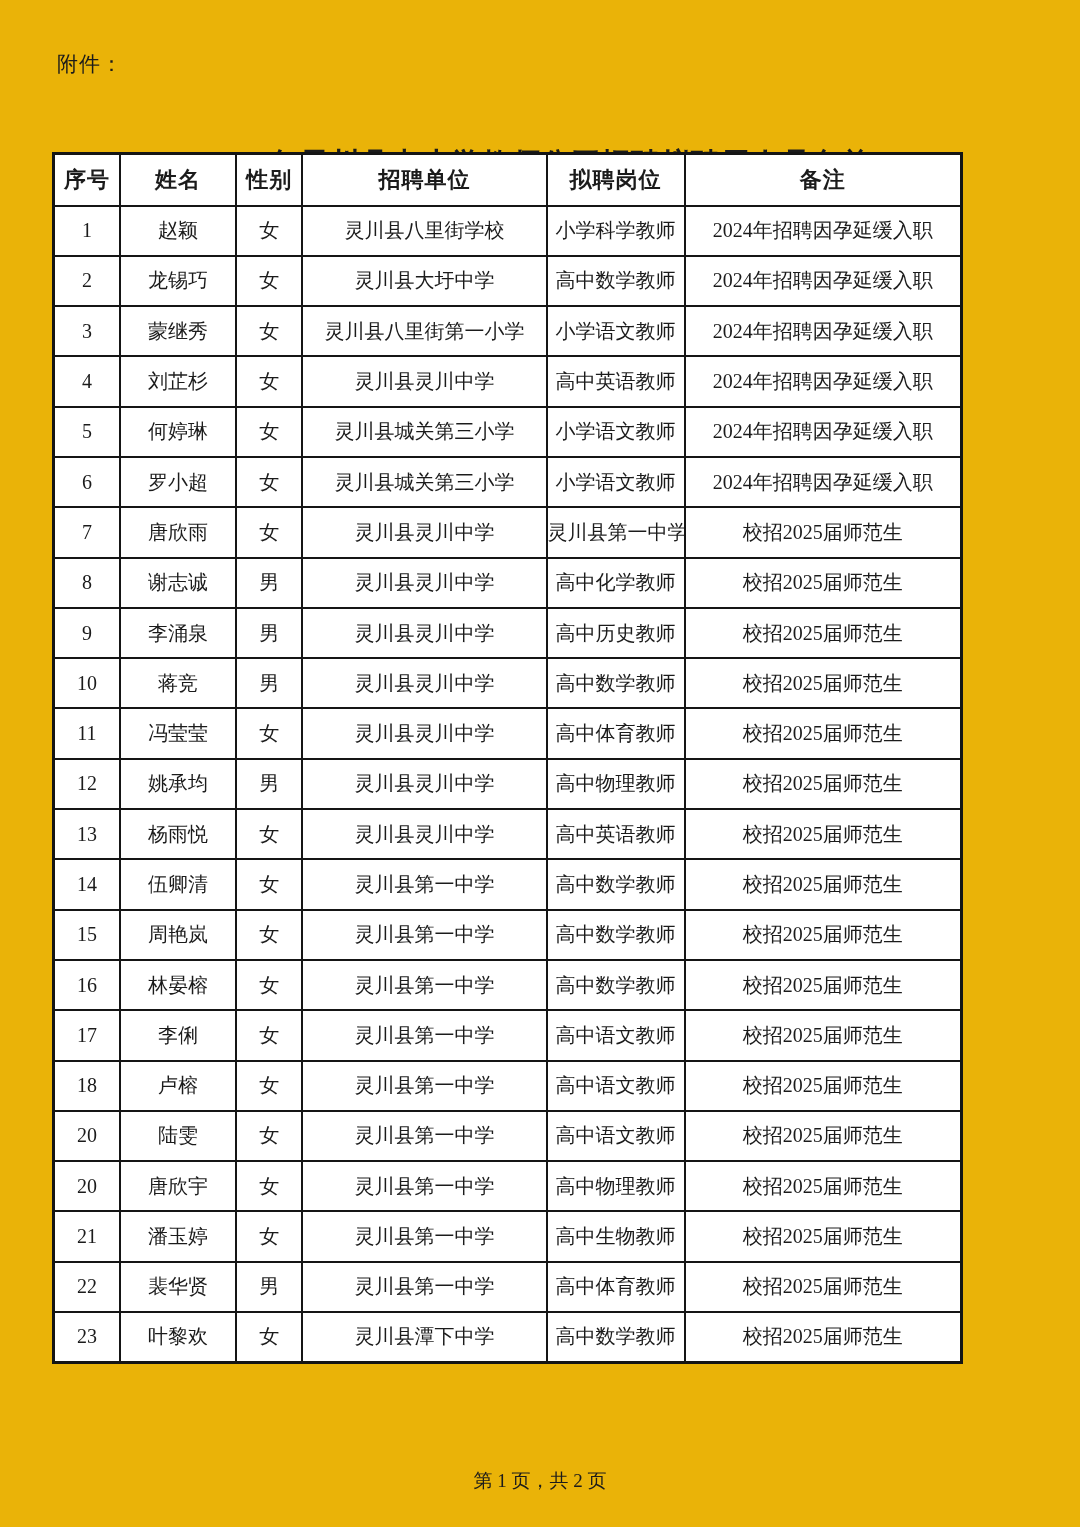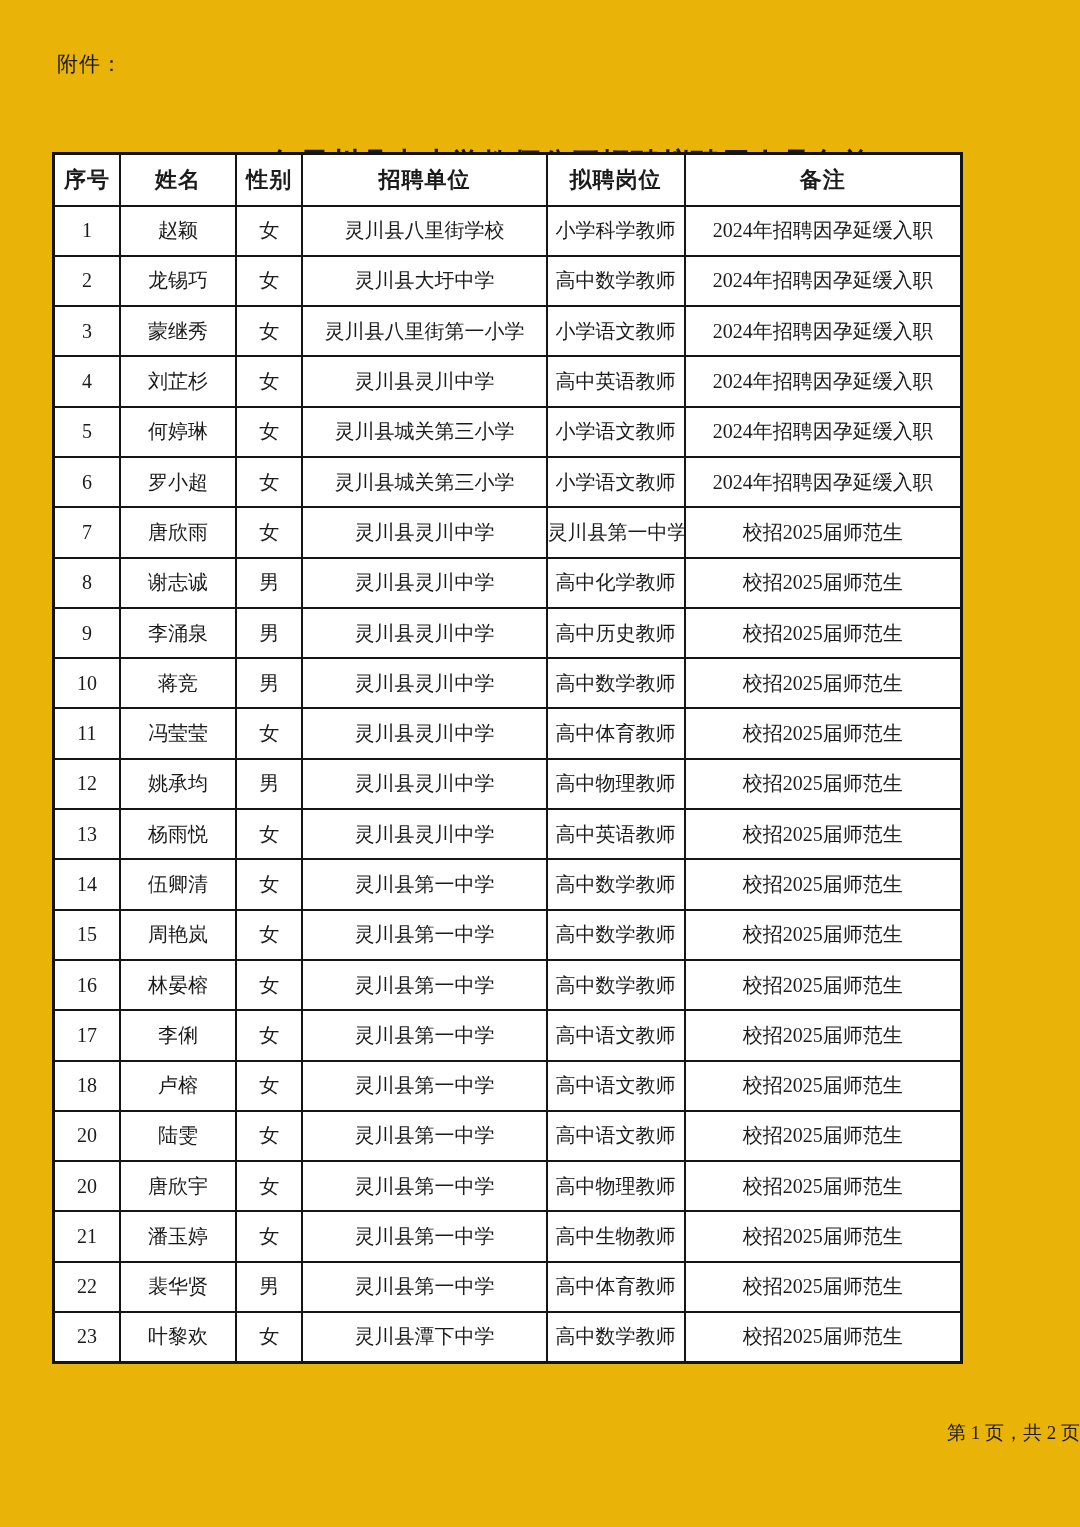--- a/index.html
+++ b/index.html
@@ -59,23 +59,23 @@
     font-size: 22px;
     font-weight: bold;
     letter-spacing: 1px;
   }
   .roster td {
     height: 50.3px;
     font-size: 20px;
   }
   .page-footer {
     position: absolute;
-    top: 1420px; left: 0;
+    top: 1468px; left: 0;
     width: 100%;
-    text-align: right;
+    text-align: center;
     font-size: 19px;
   }
 </style>
 </head>
 <body>
 
 <div class="page">
 
   <div class="attachment-label">附件：</div>
 

